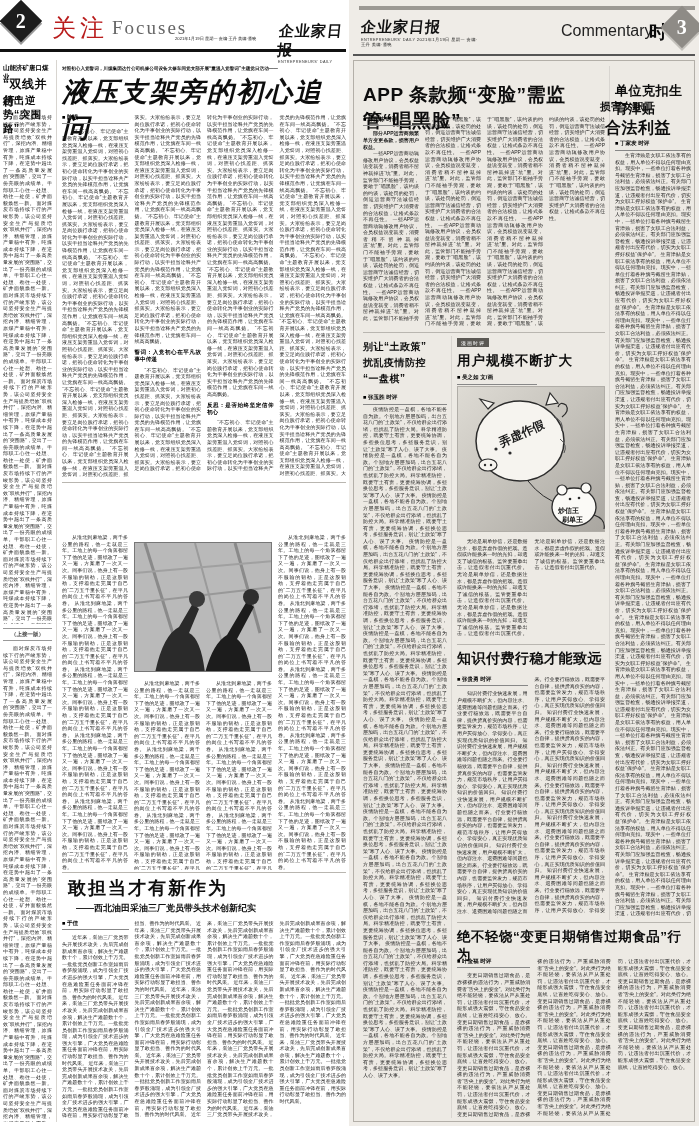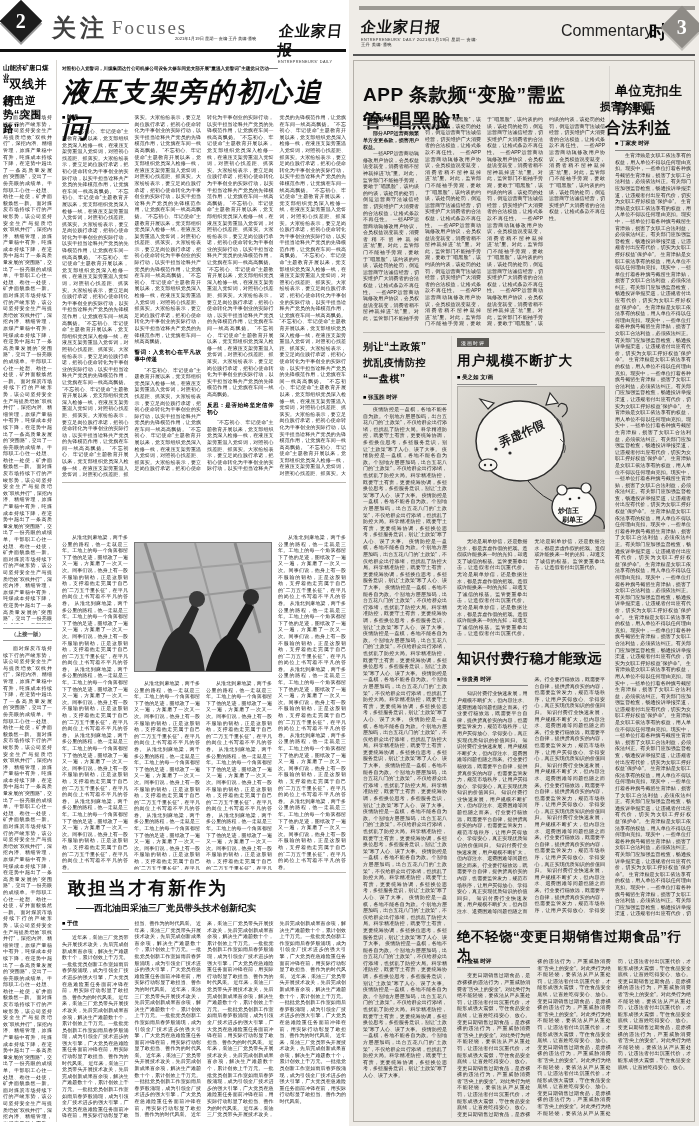--- a/index.html
+++ b/index.html
@@ -42,21 +42,21 @@
 </head>
 <body>
 
 <div id="stage">
 
   <div class="abs" style="left:0;top:0;width:349px;height:1126px;background:#fff;">
 
     <div class="abs diamond" style="left:6px;top:6px;background:#1d1d1d;box-shadow:2px 2px 0 #9a9a9a;">
       <span>2</span>
     </div>
-    <div class="abs" style="left:52px;top:12px;font-size:24px;font-weight:bold;letter-spacing:4px;color:#404040;">关注</div>
+    <div class="abs" style="left:52px;top:12px;font-size:24px;font-weight:normal;letter-spacing:4px;color:#b91c1c;">关注</div>
     <div class="abs" style="left:112px;top:17px;font-size:19px;font-family:'Liberation Serif',serif;color:#666;letter-spacing:2px;">Focuses</div>
     <div class="abs dateline" style="left:175px;top:36px;width:100px;">2021年1月19日 星期一 责编·王丹 美编·潘晓</div>
     <div class="abs" style="left:278px;top:22px;width:70px;">
       <div class="paperlogo">企业家日报</div>
       <div class="paperen">ENTREPRENEURS' DAILY</div>
     </div>
     <div class="abs" style="left:0;top:49px;width:346px;height:3px;background:#111;"></div>
 
     <div class="abs" style="left:3px;top:64px;width:50px;font-size:6.5px;font-weight:bold;color:#000;">山能济矿唐口煤业</div>
     <div class="abs hl" style="left:3px;top:76px;width:50px;font-size:12px;">“双线并行”</div>

